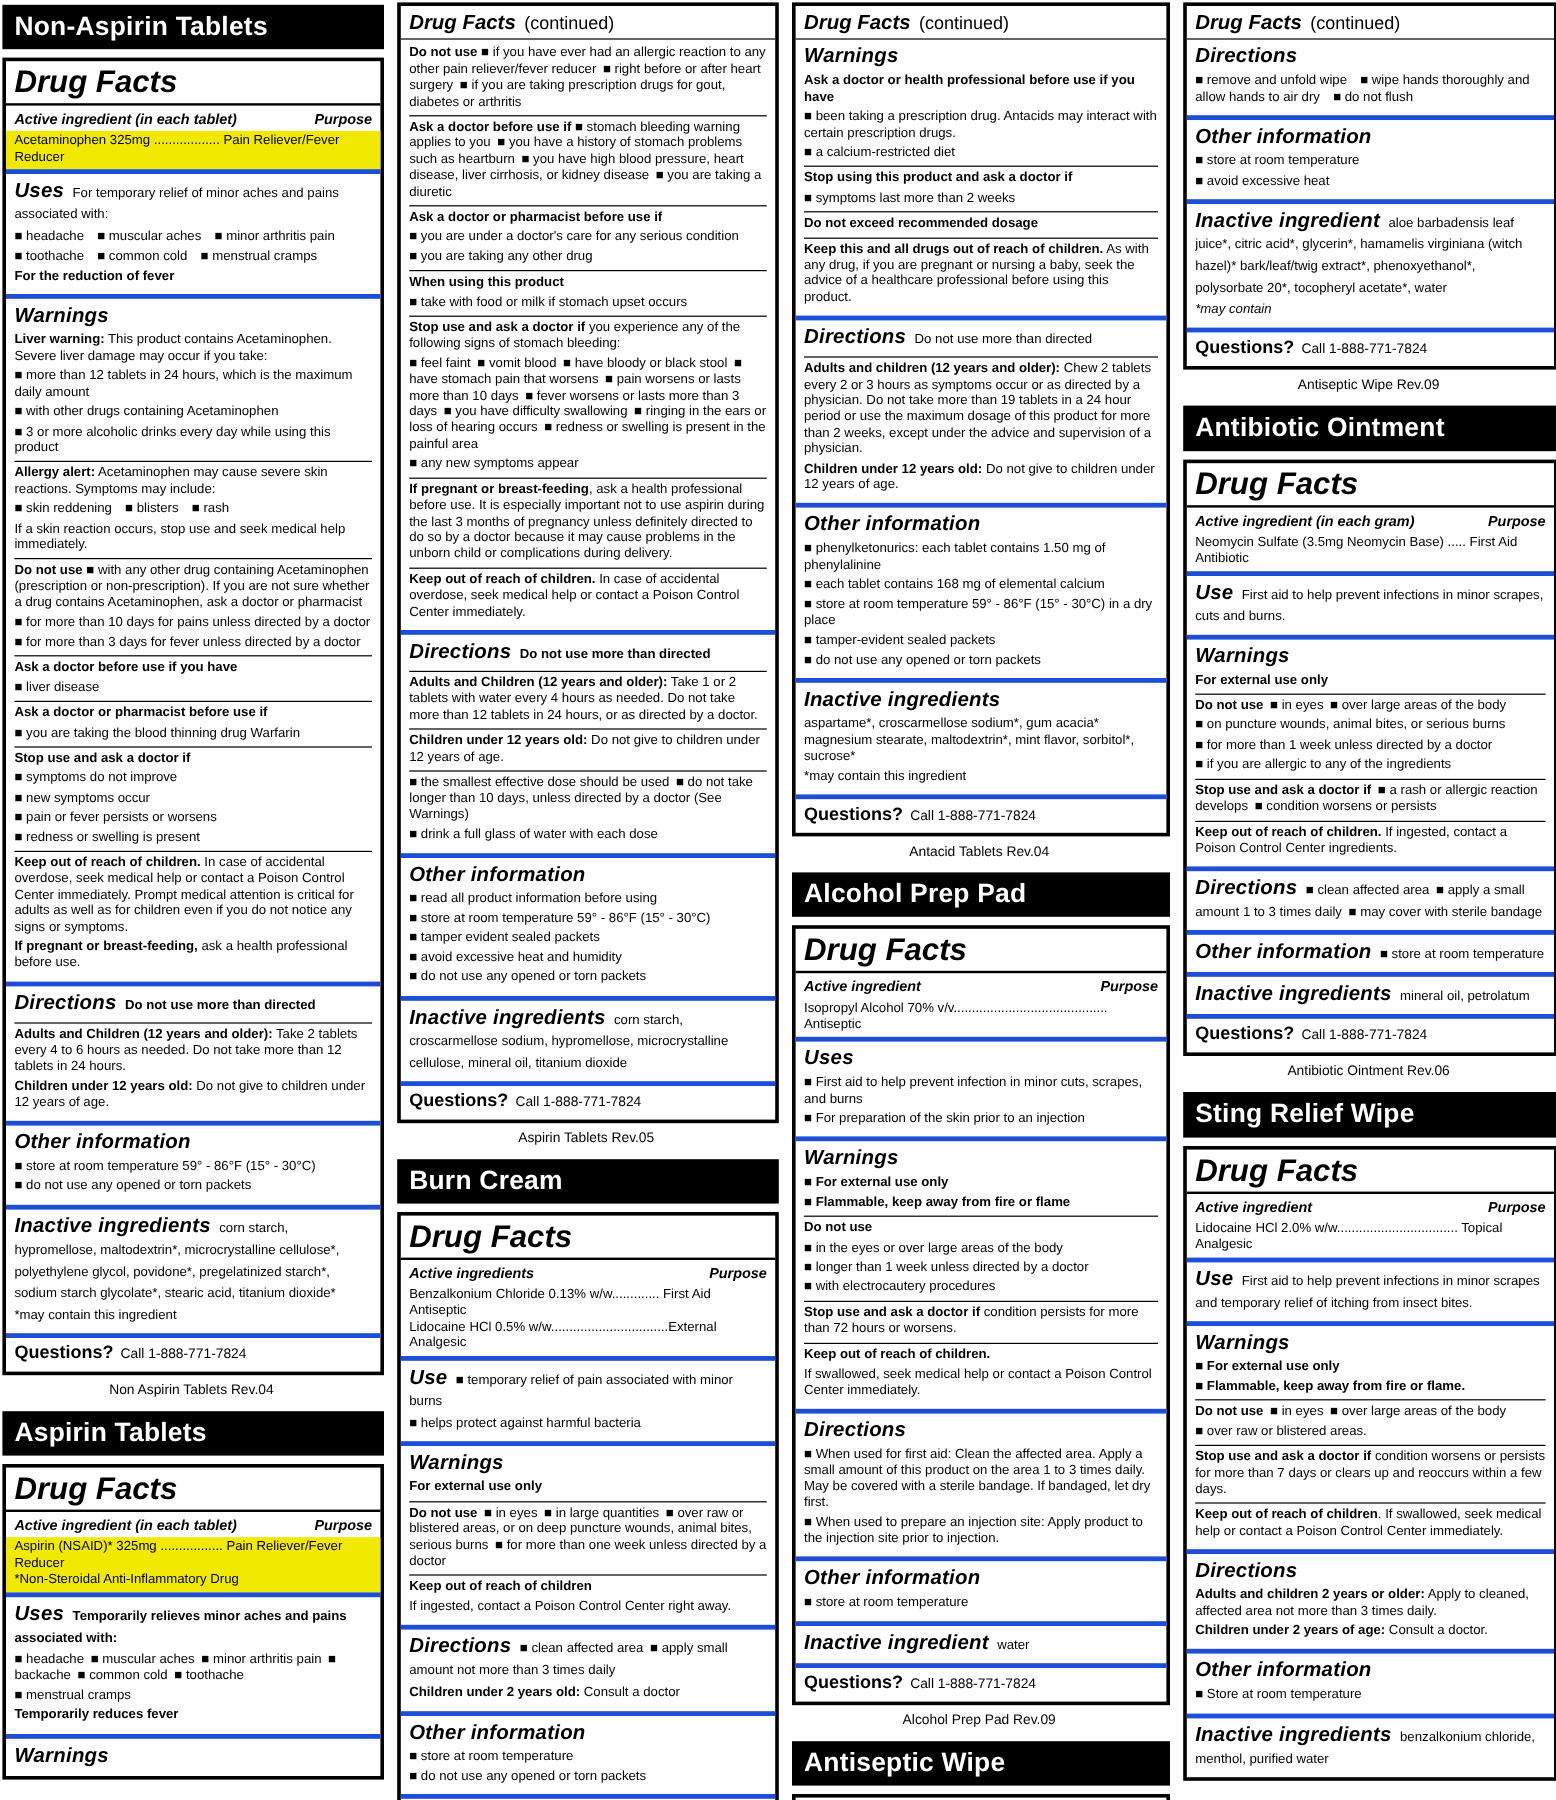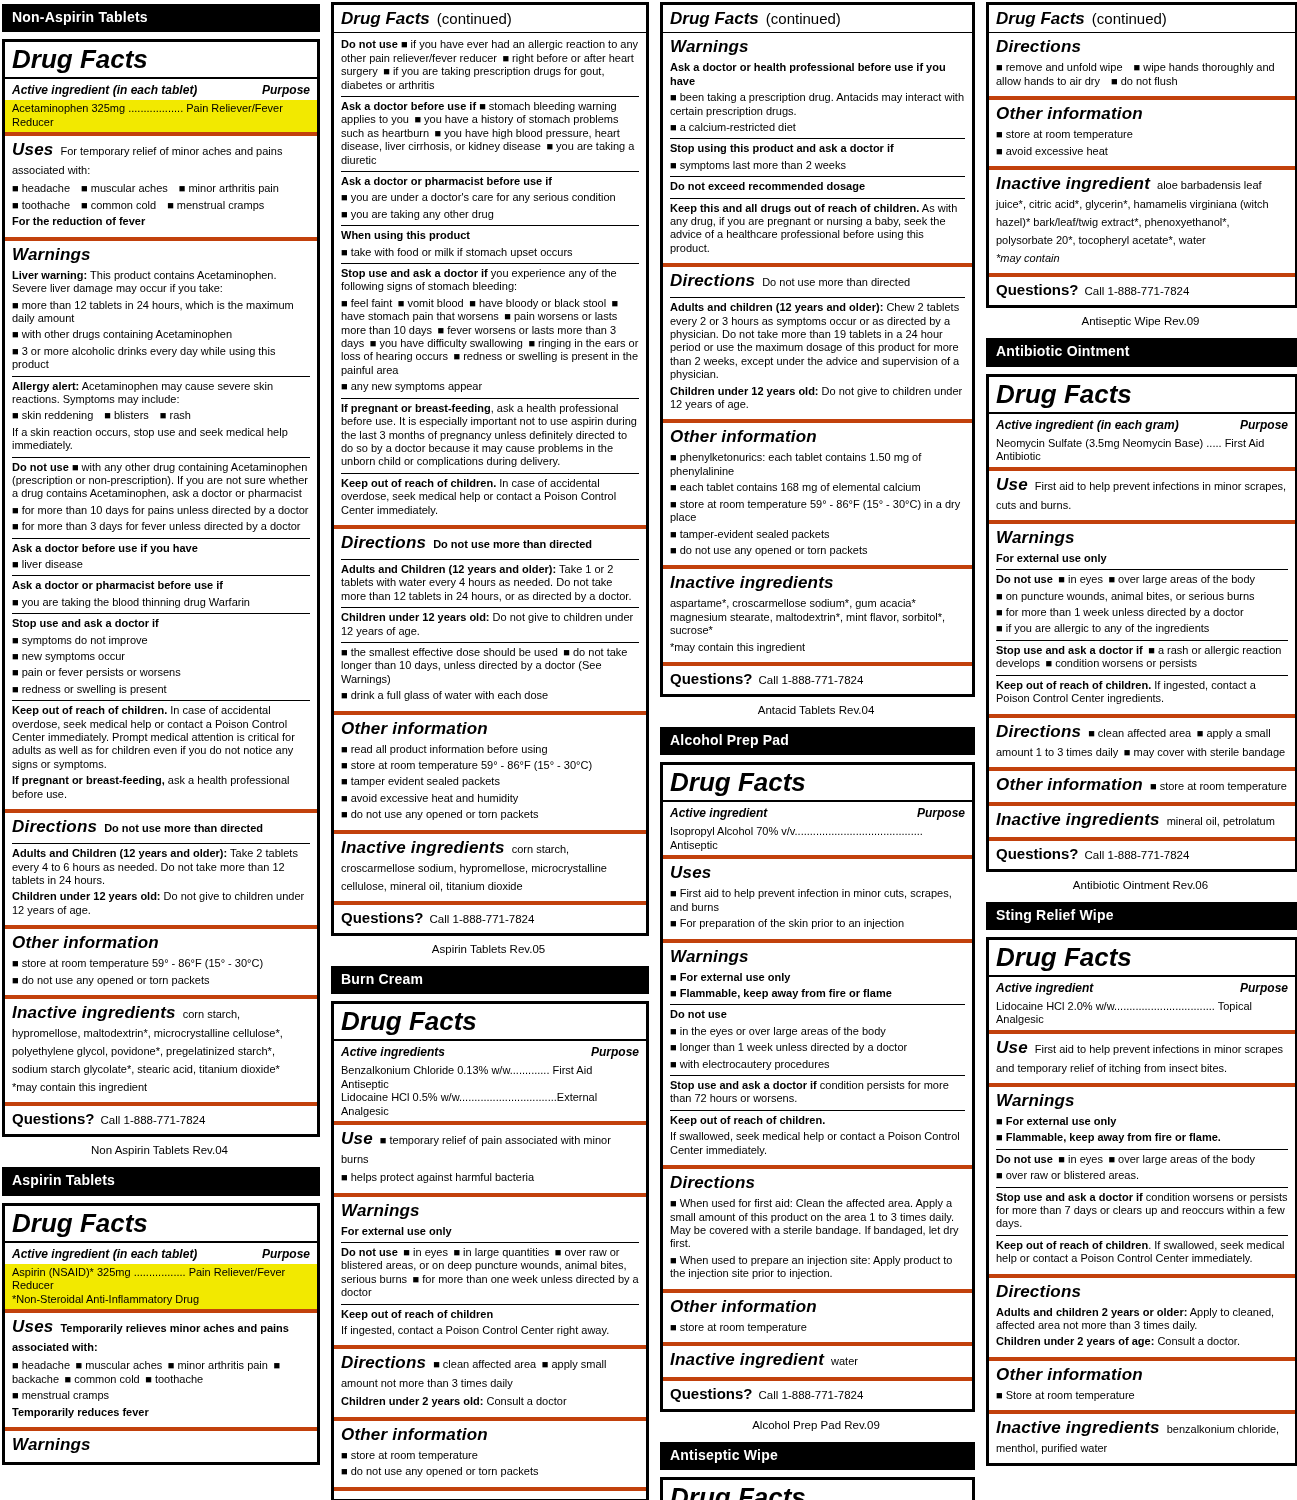--- a/index.html
+++ b/index.html
@@ -1,25 +1,25 @@
 <!DOCTYPE html>
 <html><head>
 <meta charset="utf-8">
 <style>
   html,body{margin:0;padding:0;background:#ffffff;color:#000;}
   body{width:1297px;font-family:"Liberation Sans","DejaVu Sans",sans-serif;}
   .sheet{display:grid;grid-template-columns:318px 318px 315px 312px;column-gap:11px;padding:2px 0 6px 2px;}
   .col{display:flex;flex-direction:column;min-width:0;}
-  .panel-title{background:#000;color:#fff;font-weight:bold;font-size:14px;line-height:1.1;padding:6px 10px 7px;margin:2px 0 7px 0;letter-spacing:.2px;}
+  .panel-title{background:#000;color:#fff;font-weight:bold;font-size:22px;line-height:1.1;padding:6px 10px 7px;margin:2px 0 7px 0;letter-spacing:.2px;}
   .dfbox{border:3px solid #000;background:#fff;margin-bottom:6px;}
   .df-title{font-size:26px;font-weight:bold;font-style:italic;padding:3px 7px 4px;border-bottom:2px solid #000;line-height:1.08;}
   .df-title.compact{font-size:17px;padding:5px 7px 4px;border-bottom:1.5px solid #000;}
   .df-suffix{font-size:15px;font-weight:normal;font-style:normal;margin-left:7px;}
   .sec{padding:3px 7px 5px;}
-  .sec + .sec{border-top:4px solid #c2410c;}
+  .sec + .sec{border-top:4px solid #1d4ed8;}
   .sec-active{padding:2px 0 0;}
   .ai-head{display:flex;justify-content:space-between;align-items:baseline;font-style:italic;font-weight:bold;font-size:12px;padding:2px 7px 3px;}
   .ai-lines{font-size:11px;line-height:13.5px;padding:2px 7px 3px;}
   .ai-lines.hl{background:#F2E900;}
   .sec-head{padding:1px 0 2px;}
   .h{font-size:17px;font-weight:bold;font-style:italic;letter-spacing:.2px;}
   .inline{font-size:11px;margin-left:7px;}
   .inline.b{font-weight:bold;}
   .block{font-size:11px;line-height:13.4px;margin:2px 0 3px;}
   .block.rule{border-top:1.5px solid #000;padding-top:3px;margin-top:4px;}

